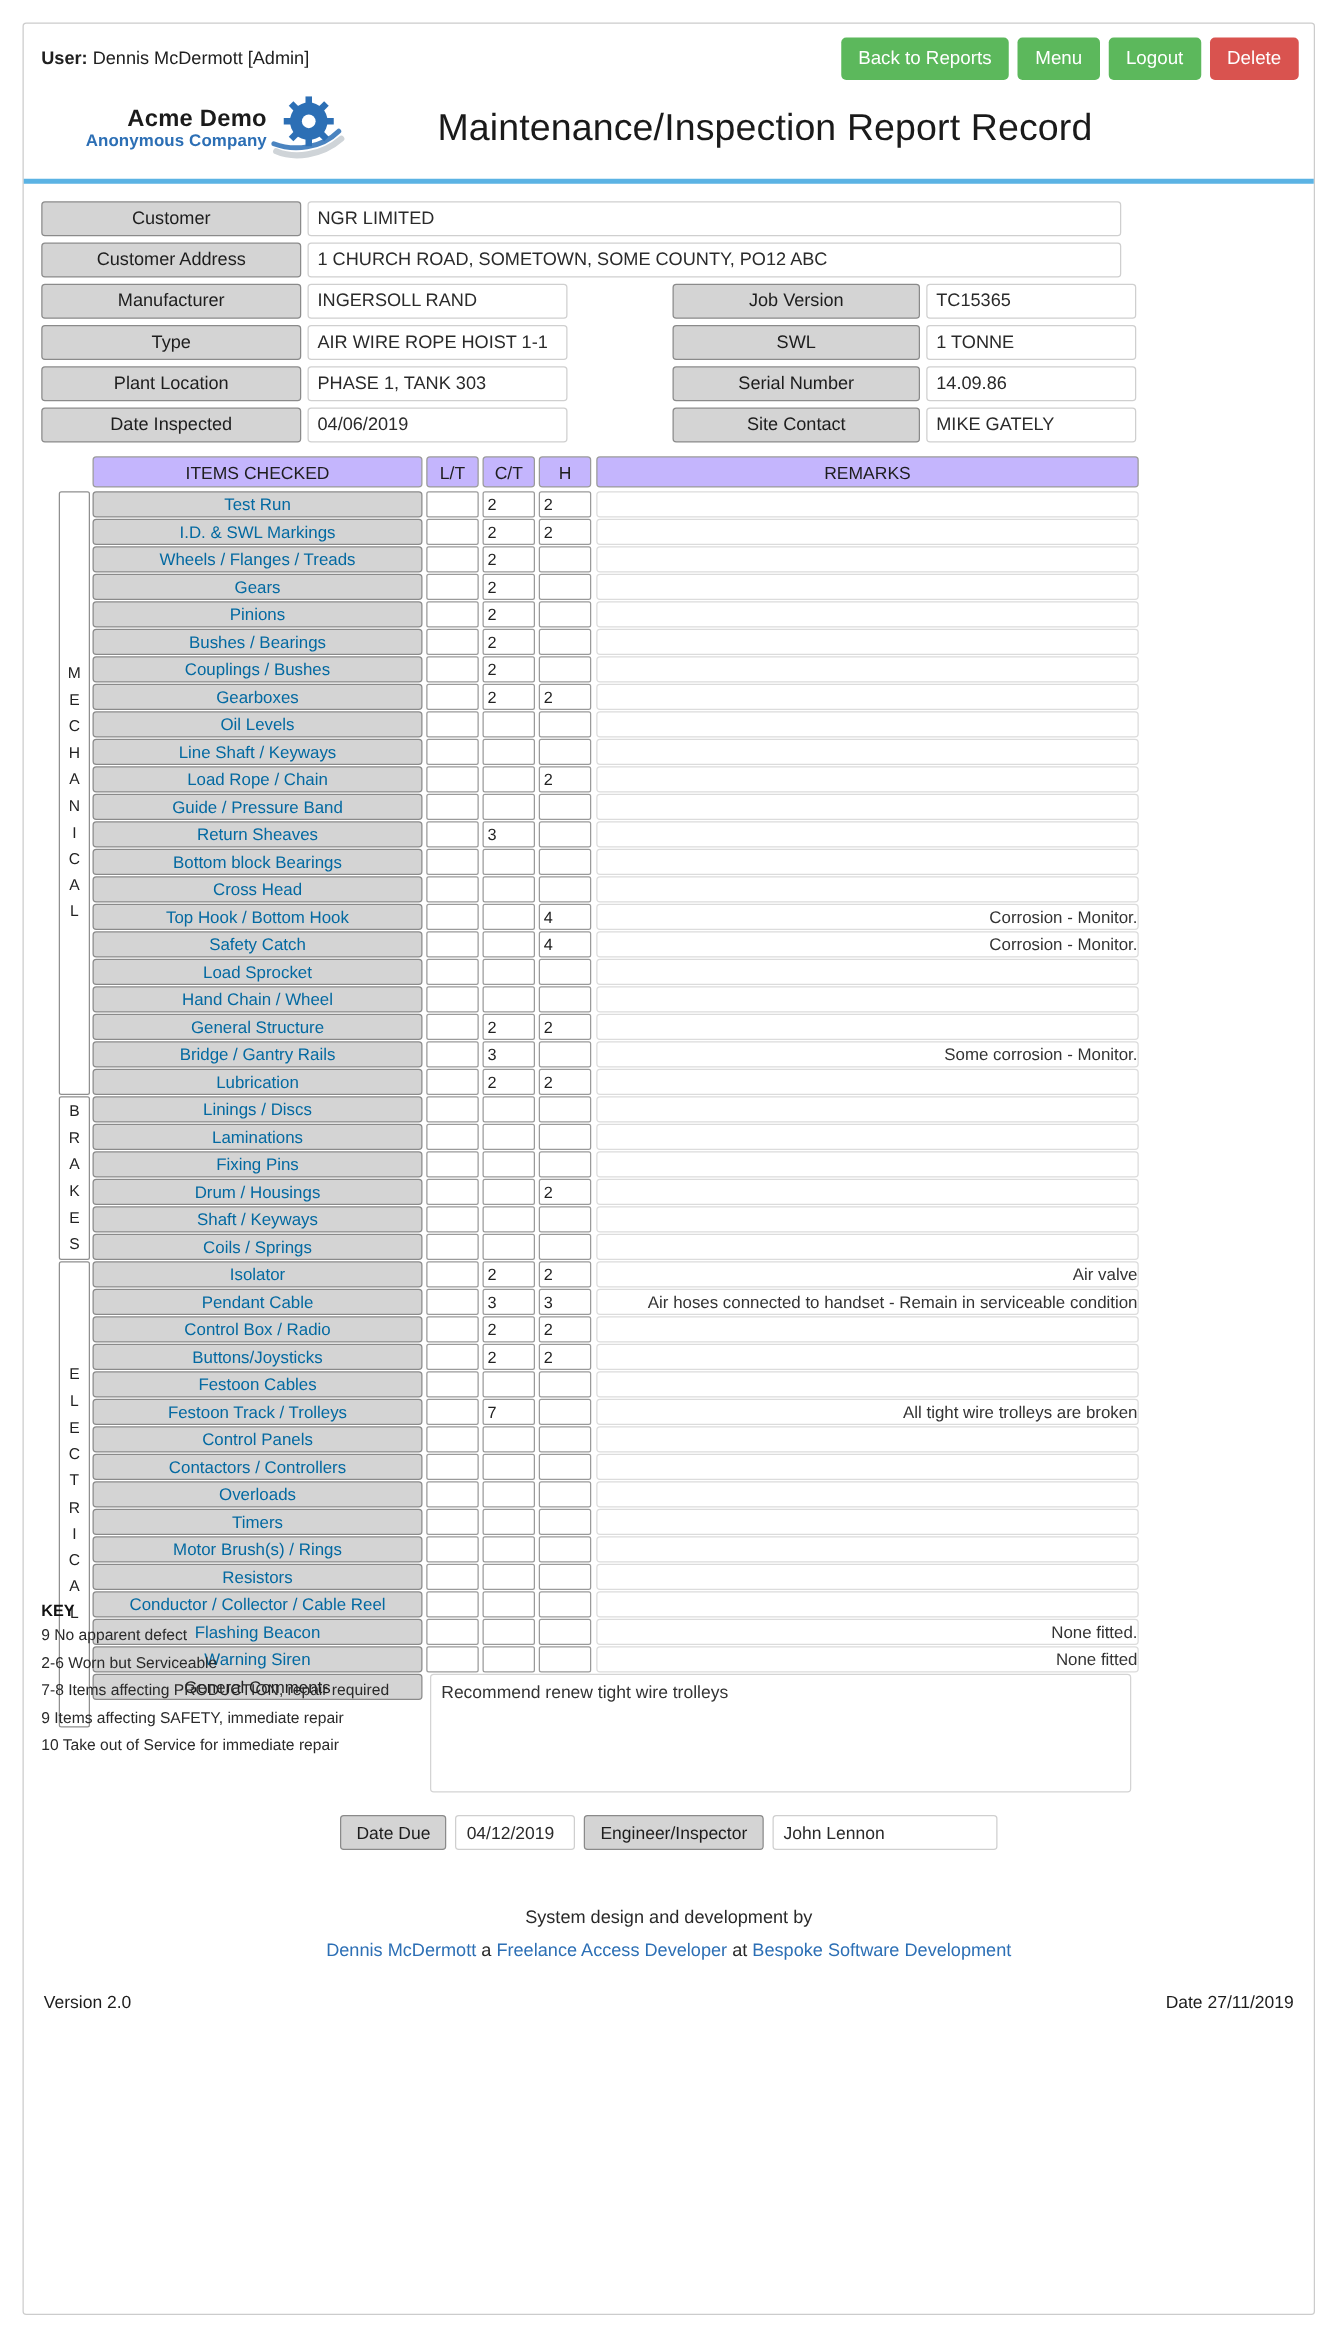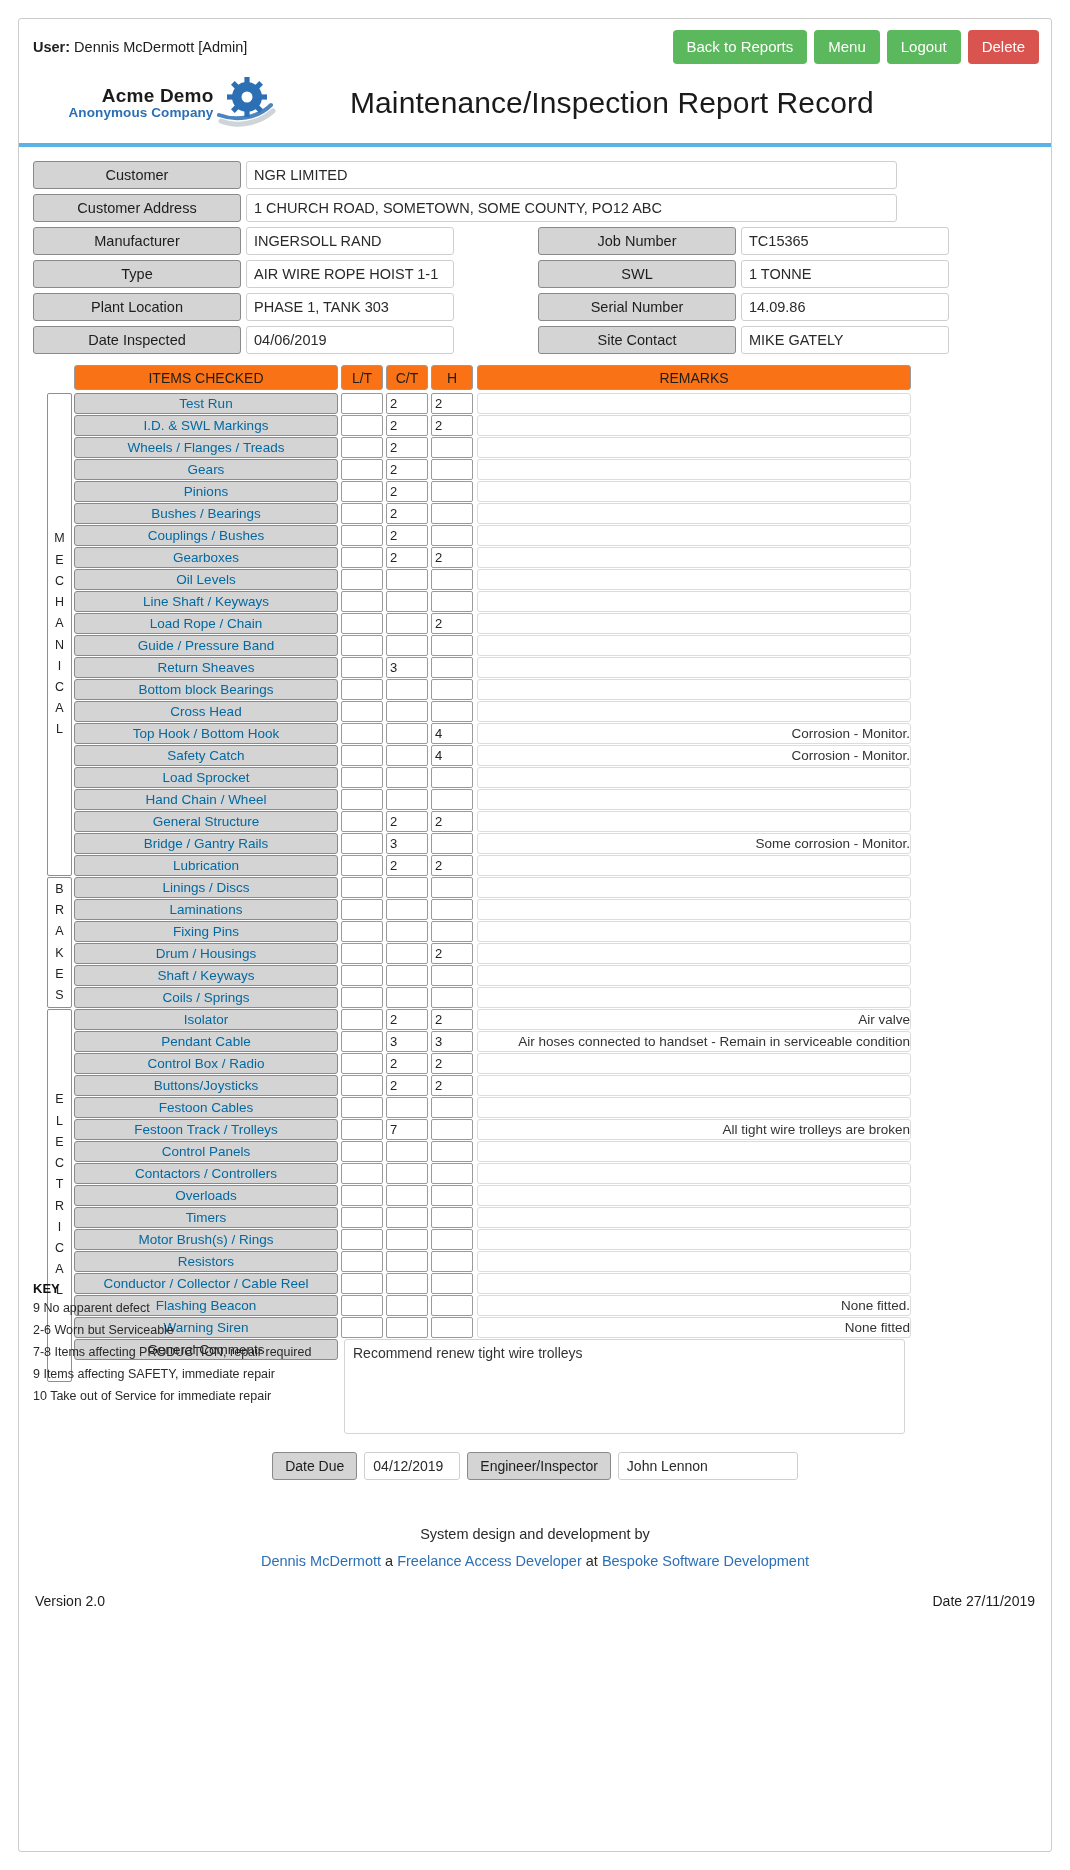--- a/index.html
+++ b/index.html
@@ -115,33 +115,33 @@
     line-height: 17px;
     background: #fff;
     overflow: hidden;
     white-space: nowrap;
   }
   .w-lbl   { width: 208px; }
   .w-full  { width: 651px; }
   .w-half  { width: 208px; }
   .gap     { width: 84px; }
   .w-lbl2  { width: 198px; }
-  .w-half2 { width: 208px; }
+  .w-half2 { width: 168px; }
 
   
   .tablewrap { padding: 6px 14px 0 14px; position: relative; }
   .thead { display: flex; margin-bottom: 3px; padding-left: 41px; }
   .th {
     border: 1px solid #9a9a9a;
     border-radius: 3px;
     text-align: center;
     font-size: 14px;
     color: #1d1d1d;
     padding: 4px 2px;
-    background: #f97316;
+    background: #c4b5fd;
     height: 25px;
     line-height: 16px;
   }
   .th-items   { width: 264px; }
   .th-lt      { width: 42px; margin-left: 3px; }
   .th-ct      { width: 42px; margin-left: 3px; }
   .th-h       { width: 42px; margin-left: 3px; }
   .th-remarks { width: 434px; margin-left: 4px; }
 
   .tbody { position: relative; }
@@ -358,21 +358,21 @@
         <div class="val w-full" style="margin-left:5px;">NGR LIMITED</div>
       </div>
       <div class="frow">
         <div class="lbl w-lbl">Customer Address</div>
         <div class="val w-full" style="margin-left:5px;">1 CHURCH ROAD, SOMETOWN, SOME COUNTY, PO12 ABC</div>
       </div>
       <div class="frow">
         <div class="lbl w-lbl">Manufacturer</div>
         <div class="val w-half" style="margin-left:5px;">INGERSOLL RAND</div>
         <div class="gap"></div>
-        <div class="lbl w-lbl2">Job Number</div>
+        <div class="lbl w-lbl2">Job Version</div>
         <div class="val w-half2" style="margin-left:5px;">TC15365</div>
       </div>
       <div class="frow">
         <div class="lbl w-lbl">Type</div>
         <div class="val w-half" style="margin-left:5px;">AIR WIRE ROPE HOIST 1-1</div>
         <div class="gap"></div>
         <div class="lbl w-lbl2">SWL</div>
         <div class="val w-half2" style="margin-left:5px;">1 TONNE</div>
       </div>
       <div class="frow">

